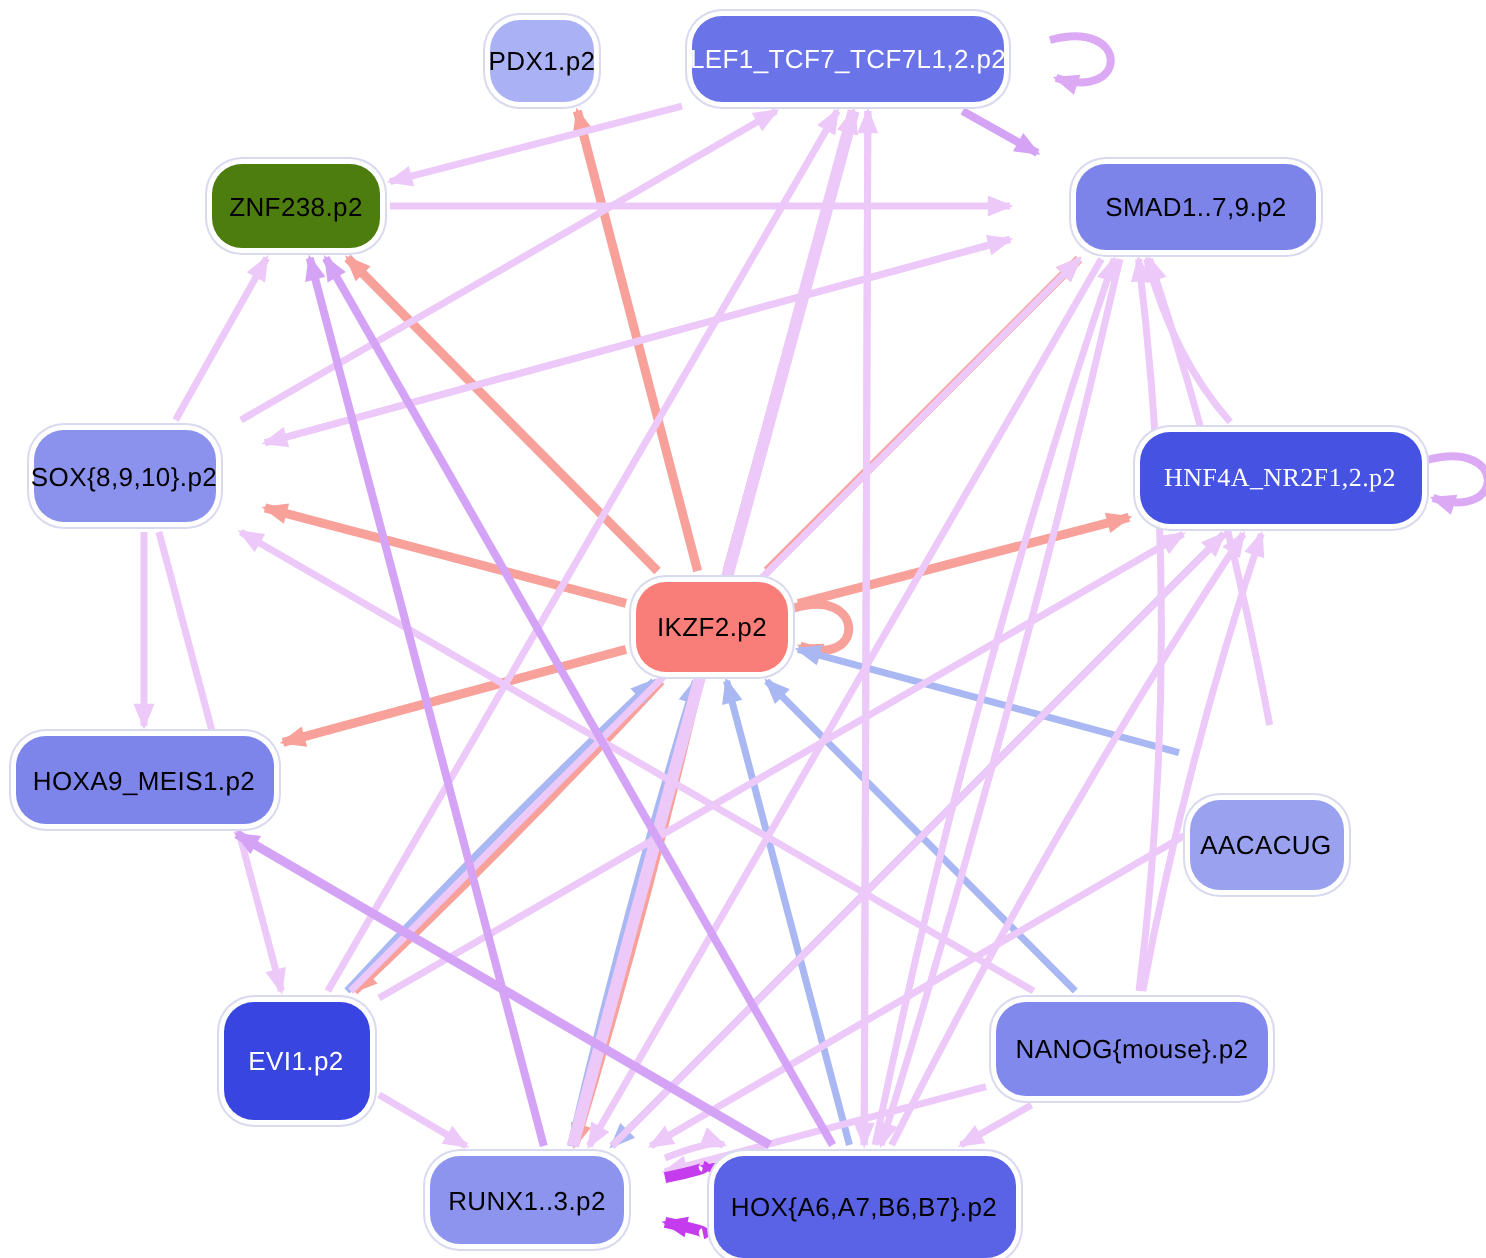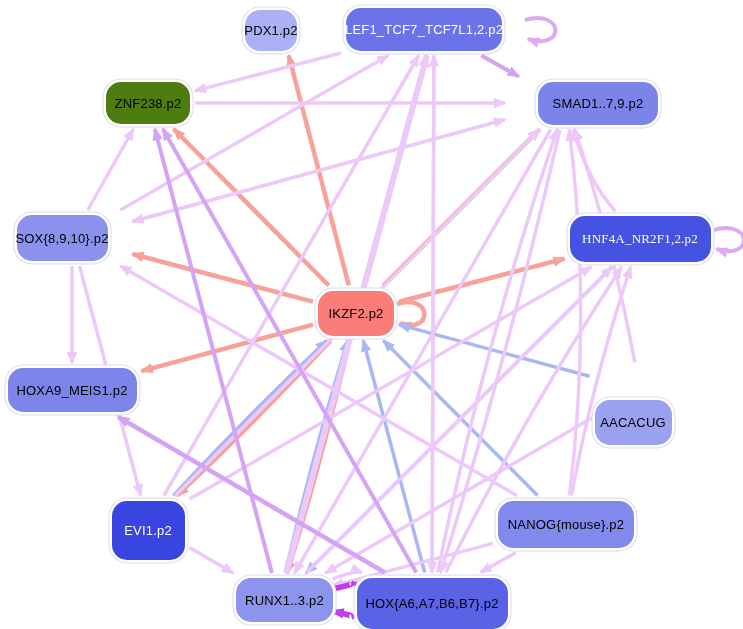--- a/index.html
+++ b/index.html
@@ -108,15 +108,15 @@
   <div class="node" style="left: 346px; top: 7.5px; width: 156px; height: 43px; background: rgb(106, 115, 232); color: rgb(255, 255, 255);">LEF1_TCF7_TCF7L1,2.p2</div>
   <div class="node" style="left: 106px; top: 82px; width: 84px; height: 42px; background: #4d7c0f; color: rgb(0, 0, 0);">ZNF238.p2</div>
   <div class="node" style="left: 510px; top: 81.5px; width: 120px; height: 43px; background: rgb(124, 132, 234); color: rgb(0, 0, 0); margin-left: 28px;">SMAD1..7,9.p2</div>
   <div class="node" style="left: 16.5px; top: 215px; width: 91px; height: 46px; background: rgb(138, 146, 238); color: rgb(0, 0, 0);">SOX{8,9,10}.p2</div>
   <div class="node" style="left: 569.5px; top: 216px; width: 141px; height: 46px; background: rgb(69, 82, 226); color: rgb(255, 255, 255); font-family: Liberation Serif, serif;">HNF4A_NR2F1,2.p2</div>
   <div class="node" style="left: 318px; top: 290.5px; width: 76px; height: 45px; background: rgb(249, 126, 121); color: rgb(0, 0, 0);">IKZF2.p2</div>
   <div class="node" style="left: 7.5px; top: 368px; width: 129px; height: 44px; background: rgb(125, 133, 234); color: rgb(0, 0, 0);">HOXA9_MEIS1.p2</div>
   <div class="node" style="left: 594.5px; top: 367.5px; width: 77px; height: 45px; background: rgb(154, 162, 240); color: rgb(0, 0, 0); margin-top: 32px;">AACACUG</div>
   <div class="node" style="left: 111.5px; top: 500.5px; width: 73px; height: 59px; background: rgb(57, 69, 224); color: rgb(255, 255, 255);">EVI1.p2</div>
   <div class="node" style="left: 498px; top: 500.5px; width: 136px; height: 47px; background: rgb(130, 137, 236); color: rgb(0, 0, 0);">NANOG{mouse}.p2</div>
-  <div class="node" style="left: 236px; top: 578px; width: 97px; height: 44px; background: rgb(141, 148, 238); color: rgb(0, 0, 0);">RUNX1..3.p2</div>
+  <div class="node" style="left: 215px; top: 578px; width: 97px; height: 44px; background: rgb(141, 148, 238); color: rgb(0, 0, 0);">RUNX1..3.p2</div>
   <div class="node" style="left: 356.5px; top: 577.5px; width: 151px; height: 51px; background: rgb(90, 99, 230); color: #000000;">HOX{A6,A7,B6,B7}.p2</div>
 </div>
 
 </body></html>

